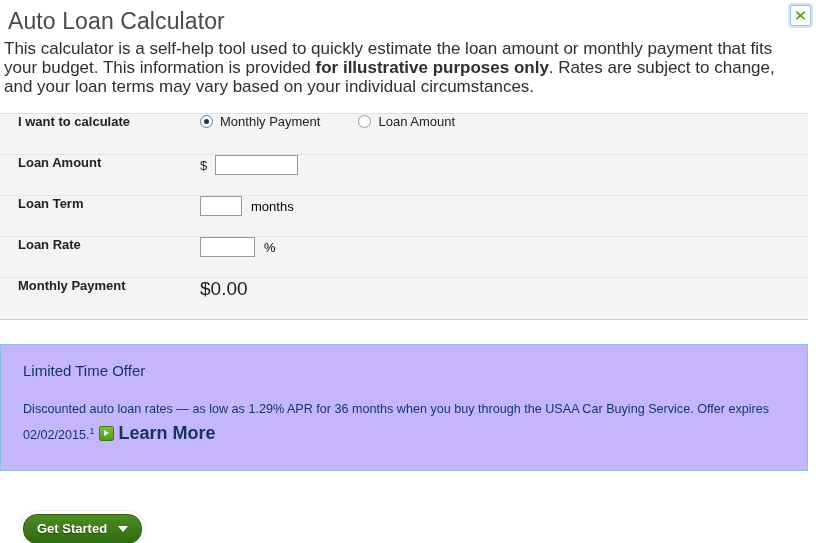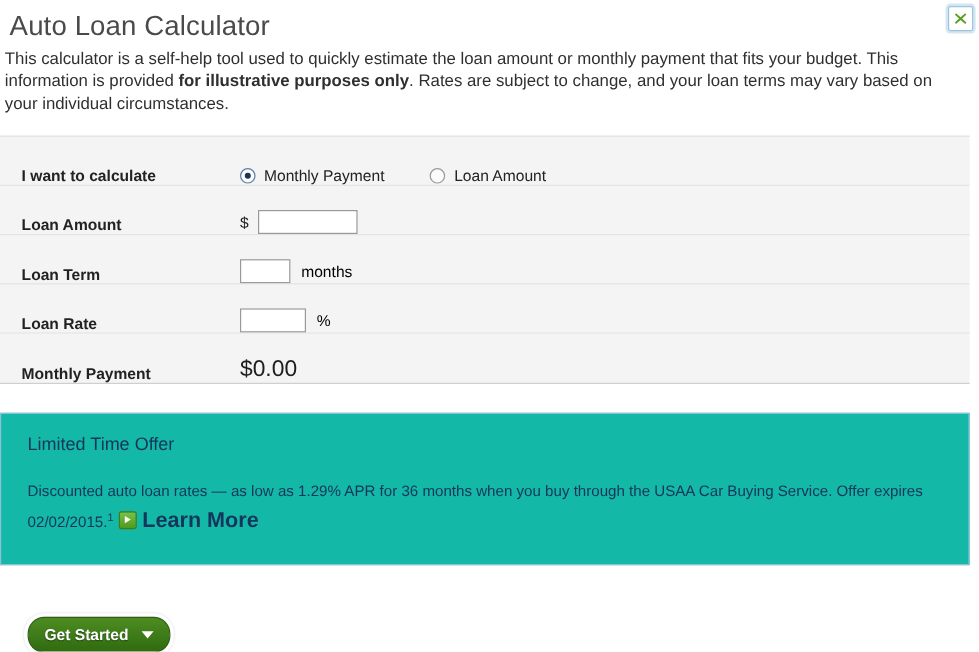--- a/index.html
+++ b/index.html
@@ -20,21 +20,21 @@
   
   .page-title {
     font-size: 23px;
     font-weight: normal;
     color: #4a4a4a;
     margin: 4px;
     padding: 4px 0 0 4px;
     letter-spacing: 0.1px;
   }
   .intro {
-    font-size: 14px;
+    font-size: 17px;
     line-height: 19px;
     color: #2f2f2f;
     margin: 4px 0 0 0;
     padding: 0 22px 0 4px;
     max-width: 795px;
   }
   .intro b { font-weight: bold; }
 
   
   .close-btn {
@@ -59,21 +59,21 @@
   
   .form-panel {
     margin-top: 17px;
     width: 808px;
     background: #f4f4f4;
     border-top: 1px solid #e0e0e0;
     border-bottom: 1px solid #cfcfcf;
   }
   .form-row {
     display: flex;
-    align-items: flex-end;
+    align-items: flex-start;
     min-height: 41px;
     border-bottom: 1px solid #e4e4e4;
     box-sizing: border-box;
   }
   .form-row:last-child { border-bottom: none; }
   .row-label {
     width: 200px;
     flex: 0 0 200px;
     padding-left: 18px;
     box-sizing: border-box;
@@ -148,21 +148,21 @@
   .payment-value {
     font-size: 19px;
     color: #1e1e1e;
   }
 
   
   .offer-box {
     margin-top: 24px;
     width: 808px;
     box-sizing: border-box;
-    background: #14b8a6;
+    background: #c4b5fd;
     border: 1px solid #8dbfdd;
     padding: 17px 32px 24px 22px;
   }
   .offer-title {
     font-size: 15px;
     color: #14365c;
     margin: 0 0 19px 0;
     font-weight: normal;
   }
   .offer-text {

